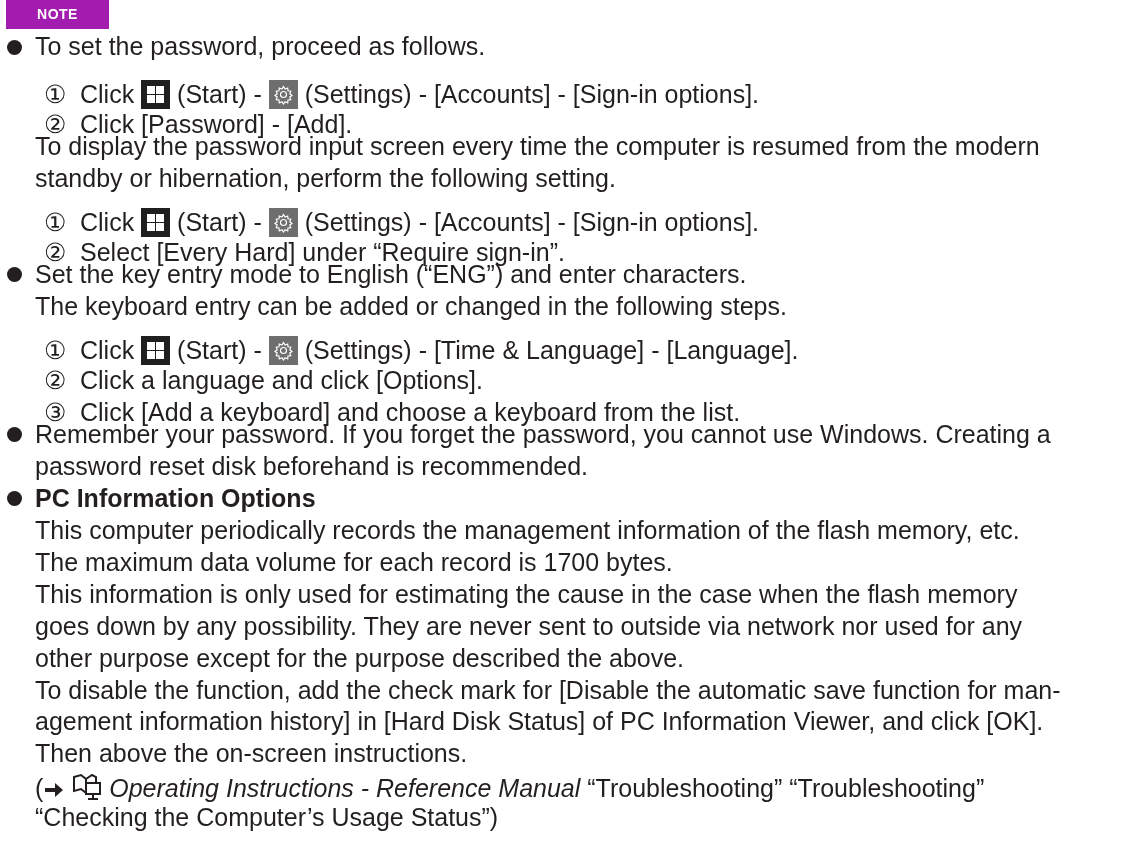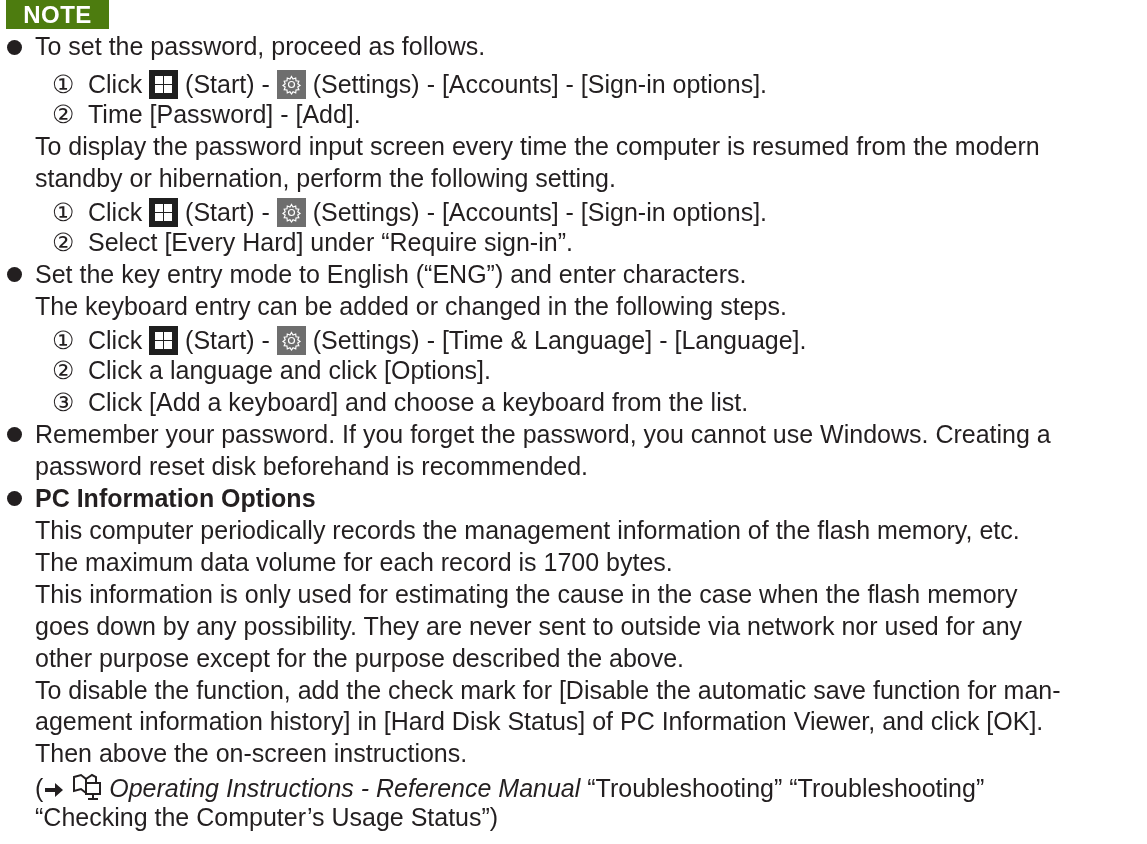--- a/index.html
+++ b/index.html
@@ -3,29 +3,29 @@
 <meta charset="utf-8">
 <style>
   html, body { margin: 0; padding: 0; background: #ffffff; }
   body {
     width: 1147px; height: 844px; overflow: hidden; position: relative;
     font-family: "Liberation Sans", sans-serif; color: #231f20;
     font-size: 25px;
   }
   .note-badge {
     position: absolute; left: 6px; top: 0; width: 103px; height: 29px;
-    background: #4d7c0f; color: #ffffff; font-weight: bold; font-size: 24px;
+    background: #a21caf; color: #ffffff; font-weight: bold; font-size: 14px;
     line-height: 29px; text-align: center; letter-spacing: 0.5px;
   }
   .line { position: absolute; left: 35px; white-space: nowrap; line-height: 30px; }
   .bullet {
     position: absolute; left: 7px; width: 15px; height: 15px; border-radius: 50%;
     background: #231f20;
   }
-  .step { left: 52px; }
+  .step { left: 44px; margin-top: 10px; }
   .step .num { display: inline-block; width: 36px; }
   .bold { font-weight: bold; }
   .ital { font-style: italic; }
   .icon-box {
     display: inline-block; width: 29px; height: 29px; vertical-align: -6px;
     position: relative;
   }
   .win { background: #1f1f1f; }
   .gear { background: #6e6e6e; }
   .icon-box svg { position: absolute; left: 0; top: 0; }
@@ -54,21 +54,21 @@
     <svg width="29" height="29" viewBox="0 0 29 29">
         <g fill="none" stroke="#fff" stroke-width="1.2">
           <circle cx="14.5" cy="14.5" r="3"></circle>
           <path d="M14.5 6.5 L16 9 L18.7 8 L19 10.8 L21.8 11.2 L20.8 13.8 L23 15.5 L20.8 17 L21.8 19.7 L19 20 L18.7 22.8 L16 21.8 L14.5 24 L13 21.8 L10.3 22.8 L10 20 L7.2 19.7 L8.2 17 L6 15.5 L8.2 13.8 L7.2 11.2 L10 10.8 L10.3 8 L13 9 Z"></path>
         </g>
       </svg>
   </span>
   <span>(Settings) - [Accounts] - [Sign-in options].</span>
 </div>
 <div class="line step" style="top:99px">
-  <span class="num">②</span><span>Time [Password] - [Add].</span>
+  <span class="num">②</span><span>Click [Password] - [Add].</span>
 </div>
 <div class="line" style="top:131px">To display the password input screen every time the computer is resumed from the modern</div>
 <div class="line" style="top:163px">standby or hibernation, perform the following setting.</div>
 
 <div class="line step" style="top:197px">
   <span class="num">①</span><span>Click</span>
   <span class="icon-box win">
     <svg width="29" height="29" viewBox="0 0 29 29">
         <rect x="6" y="6" width="8" height="8" fill="#fff"></rect>
         <rect x="15" y="6" width="8" height="8" fill="#fff"></rect>

